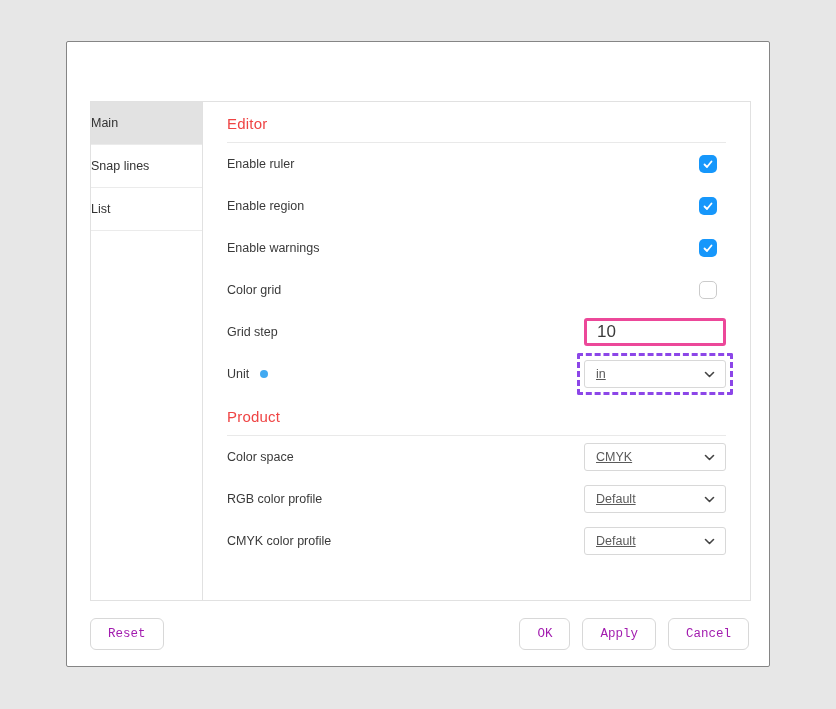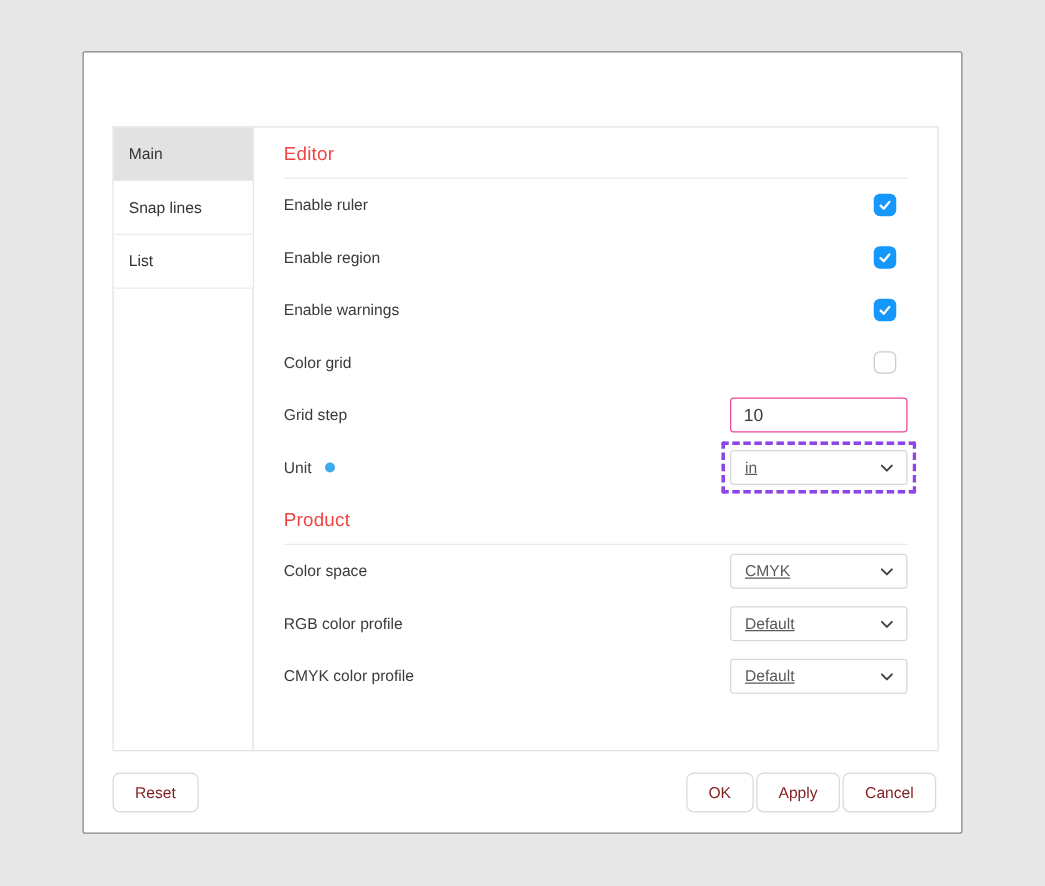--- a/index.html
+++ b/index.html
@@ -34,21 +34,21 @@
     background: #fff;
   }
   .sidebar {
     width: 112px;
     border-right: 1px solid #e1e1e1;
     flex-shrink: 0;
   }
   .tab {
     height: 43px;
     line-height: 42px;
-    padding-left: 12px;
+    padding-left: 0;
     font-size: 12.5px;
     color: #333;
     border-bottom: 1px solid #ebebeb;
     cursor: pointer;
     background: #fff;
   }
   .tab.active { background: #e2e2e2; }
   .content {
     flex: 1;
     padding: 0 24px;
@@ -83,24 +83,24 @@
     width: 18px; height: 18px;
     border-radius: 5px;
     margin-right: 9px;
     cursor: pointer;
     display: flex; align-items: center; justify-content: center;
   }
   .checkbox.checked { background: #1697fb; }
   .checkbox.unchecked { background: #fff; border: 1px solid #cbcbcb; }
   .text-input {
     width: 142px; height: 28px;
-    border: 1px solid #ec4899;
+    border: 3px solid #ec4899;
     border-radius: 3px;
     padding: 0 10px;
-    font-size: 14px;
+    font-size: 17px;
     color: #3a3a3a;
     font-family: "Liberation Sans", sans-serif;
     outline: none;
     background: #fff;
   }
   .dropdown {
     width: 142px; height: 28px;
     border: 1px solid #d8d8d8;
     border-radius: 3px;
     padding: 0 9px 0 11px;
@@ -133,26 +133,26 @@
     display: flex;
     align-items: center;
     justify-content: space-between;
   }
   .btn {
     height: 32px;
     border: 1px solid #d8d8d8;
     border-radius: 6px;
     background: #fff;
     font-size: 12.5px;
-    color: #7f1d1d;
-    font-family: Liberation Sans, sans-serif;
+    color: #a21caf;
+    font-family: Liberation Mono, monospace;
     padding: 0 17px;
     cursor: pointer;
   }
-  .btn-group { display: flex; gap: 2px; }
+  .btn-group { display: flex; gap: 12px; }
   .chev { flex-shrink: 0; }
 </style>
 </head>
 <body>
 
 <div class="dialog">
   <div class="dialog-title">Settings</div>
 
   <div class="panel">
     <aside class="sidebar">

